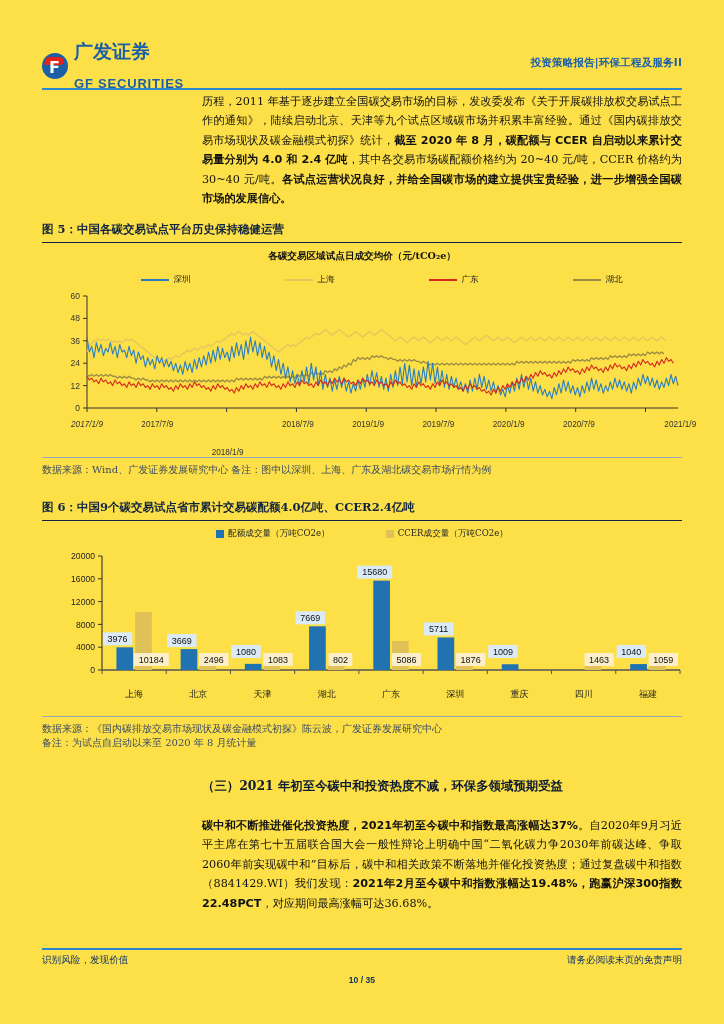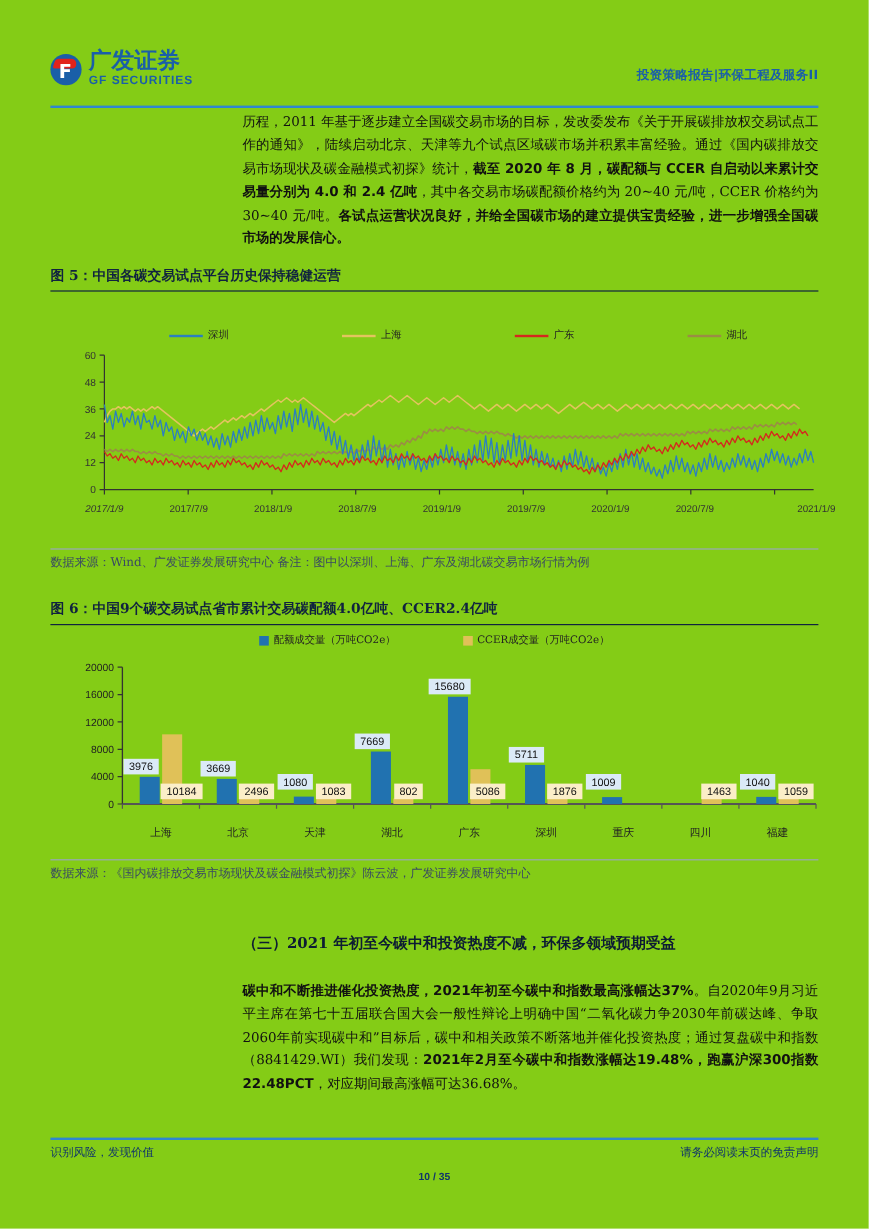--- a/index.html
+++ b/index.html
@@ -11,21 +11,21 @@
     width: 724px;
     height: 1024px;
     position: relative;
     font-family: "DejaVu Sans", "Liberation Sans", sans-serif;
     color: #1a1a1a;
     overflow: hidden;
   }
   .page {
     position: absolute;
     inset: 0;
-    background: #84cc16;
+    background: #fde047;
   }
 
   
   .header {
     position: absolute;
     top: 40px;
     left: 42px;
     right: 42px;
     height: 48px;
   }
@@ -66,25 +66,25 @@
   }
   .logo-text { line-height: 1; }
   .logo-cn {
     font-size: 19px;
     font-weight: bold;
     color: #1a5fa8;
     letter-spacing: 0px;
     font-family: "DejaVu Sans", sans-serif;
   }
   .logo-en {
-    font-size: 10px;
+    font-size: 13px;
     font-weight: bold;
     color: #1a5fa8;
     letter-spacing: 0.8px;
-    margin-top: 2px;
+    margin-top: 16px;
     font-family: "Liberation Sans", sans-serif;
   }
   .header-right {
     position: absolute;
     right: 0;
     top: 16px;
     font-size: 10.5px;
     color: #1a5fa8;
     font-weight: bold;
     letter-spacing: 0.2px;
@@ -289,20 +289,21 @@
 
   <div class="body-para p1">
     <span>历程，2011 年基于逐步建立全国碳交易市场的目标，发改委发布《关于开展碳排放权交易试点工作的通知》，陆续启动北京、天津等九个试点区域碳市场并积累丰富经验。通过《国内碳排放交易市场现状及碳金融模式初探》统计，</span><b class="em">截至 2020 年 8 月，碳配额与 CCER 自启动以来累计交易量分别为 4.0 和 2.4 亿吨</b><span>，其中各交易市场碳配额价格约为 20~40 元/吨，CCER 价格约为 30~40 元/吨。</span><b class="em">各试点运营状况良好，并给全国碳市场的建立提供宝贵经验，进一步增强全国碳市场的发展信心。</b>
   </div>
 
   <div class="fig-title" id="fig5-title">
     <span class="idx">图 5：</span><span>中国各碳交易试点平台历史保持稳健运营</span>
   </div>
 
   <div class="chart5">
+    <div class="chart5-title">各碳交易区域试点日成交均价（元/tCO₂e）</div>
     <div class="legend5" id="legend5">
         <div class="lg-item">
           <span class="lg-line" style="background: rgb(43, 127, 192);"></span>
           <span class="lg-label">深圳</span>
         </div>
         <div class="lg-item">
           <span class="lg-line" style="background: rgb(227, 196, 95);"></span>
           <span class="lg-label">上海</span>
         </div>
         <div class="lg-item">
@@ -339,21 +340,21 @@
         <line x1="533.683125" y1="116" x2="533.683125" y2="120" stroke="#333" stroke-width="1"></line>
         <line x1="603.495" y1="116" x2="603.495" y2="120" stroke="#333" stroke-width="1"></line>
         <path d="M45.00 60.00 L47.34 54.40 L49.67 50.67 L52.01 48.80 L54.34 48.80 L56.68 46.93 L59.02 48.80 L61.35 46.93 L63.69 48.80 L66.02 46.93 L68.36 48.80 L70.70 50.67 L73.03 48.80 L75.37 50.67 L77.70 48.80 L80.04 50.67 L82.38 48.80 L84.71 46.93 L87.05 48.80 L89.38 46.93 L91.72 48.80 L94.06 50.67 L96.39 52.53 L98.73 54.40 L101.06 56.27 L103.40 58.13 L105.74 60.00 L108.07 61.87 L110.41 63.73 L112.74 65.60 L115.08 67.47 L117.42 69.33 L119.75 71.20 L122.09 69.33 L124.42 67.47 L126.76 65.60 L129.09 67.47 L131.43 65.60 L133.77 63.73 L136.10 65.60 L138.44 63.73 L140.77 61.87 L143.11 60.00 L145.45 58.13 L147.78 60.00 L150.12 58.13 L152.45 56.27 L154.79 58.13 L157.13 56.27 L159.46 54.40 L161.80 56.27 L164.13 54.40 L166.47 52.53 L168.81 54.40 L171.14 52.53 L173.48 50.67 L175.81 48.80 L178.15 50.67 L180.49 48.80 L182.82 46.93 L185.16 45.07 L187.49 43.20 L189.83 41.33 L192.17 43.20 L194.50 41.33 L196.84 39.47 L199.17 41.33 L201.51 43.20 L203.85 41.33 L206.18 43.20 L208.52 41.33 L210.85 39.47 L213.19 41.33 L215.53 43.20 L217.86 45.07 L220.20 46.93 L222.53 48.80 L224.87 50.67 L227.21 52.53 L229.54 54.40 L231.88 56.27 L234.21 58.13 L236.55 60.00 L238.89 58.13 L241.22 56.27 L243.56 54.40 L245.89 52.53 L248.23 54.40 L250.57 52.53 L252.90 54.40 L255.24 52.53 L257.57 50.67 L259.91 48.80 L262.25 46.93 L264.58 45.07 L266.92 46.93 L269.25 45.07 L271.59 43.20 L273.92 41.33 L276.26 43.20 L278.60 41.33 L280.93 39.47 L283.27 37.60 L285.60 39.47 L287.94 41.33 L290.28 43.20 L292.61 41.33 L294.95 39.47 L297.28 37.60 L299.62 39.47 L301.96 41.33 L304.29 43.20 L306.63 45.07 L308.96 43.20 L311.30 41.33 L313.64 39.47 L315.97 41.33 L318.31 43.20 L320.64 45.07 L322.98 43.20 L325.32 41.33 L327.65 39.47 L329.99 41.33 L332.32 43.20 L334.66 41.33 L337.00 39.47 L339.33 37.60 L341.67 39.47 L344.00 41.33 L346.34 43.20 L348.68 45.07 L351.01 46.93 L353.35 48.80 L355.68 46.93 L358.02 45.07 L360.36 46.93 L362.69 48.80 L365.03 50.67 L367.36 48.80 L369.70 46.93 L372.04 45.07 L374.37 46.93 L376.71 48.80 L379.04 46.93 L381.38 45.07 L383.72 46.93 L386.05 48.80 L388.39 50.67 L390.72 48.80 L393.06 46.93 L395.40 45.07 L397.73 46.93 L400.07 48.80 L402.40 46.93 L404.74 45.07 L407.08 46.93 L409.41 48.80 L411.75 46.93 L414.08 45.07 L416.42 46.93 L418.75 48.80 L421.09 50.67 L423.43 52.53 L425.76 50.67 L428.10 48.80 L430.43 46.93 L432.77 45.07 L435.11 46.93 L437.44 48.80 L439.78 46.93 L442.11 45.07 L444.45 43.20 L446.79 45.07 L449.12 46.93 L451.46 48.80 L453.79 46.93 L456.13 45.07 L458.47 46.93 L460.80 48.80 L463.14 46.93 L465.47 45.07 L467.81 46.93 L470.15 48.80 L472.48 50.67 L474.82 48.80 L477.15 46.93 L479.49 45.07 L481.83 46.93 L484.16 48.80 L486.50 46.93 L488.83 45.07 L491.17 46.93 L493.51 48.80 L495.84 46.93 L498.18 45.07 L500.51 46.93 L502.85 48.80 L505.19 46.93 L507.52 45.07 L509.86 46.93 L512.19 48.80 L514.53 46.93 L516.87 45.07 L519.20 46.93 L521.54 48.80 L523.87 46.93 L526.21 45.07 L528.55 46.93 L530.88 48.80 L533.22 46.93 L535.55 45.07 L537.89 46.93 L540.23 48.80 L542.56 46.93 L544.90 45.07 L547.23 46.93 L549.57 48.80 L551.91 46.93 L554.24 45.07 L556.58 46.93 L558.91 48.80 L561.25 46.93 L563.58 45.07 L565.92 46.93 L568.26 48.80 L570.59 46.93 L572.93 45.07 L575.26 46.93 L577.60 48.80 L579.94 46.93 L582.27 45.07 L584.61 46.93 L586.94 48.80 L589.28 46.93 L591.62 45.07 L593.95 46.93 L596.29 48.80 L598.62 46.93 L600.96 45.07 L603.30 46.93 L605.63 48.80 L607.97 46.93 L610.30 45.07 L612.64 46.93 L614.98 48.80 L617.31 46.93 L619.65 45.07 L621.98 46.93 L624.32 48.80 " fill="none" stroke="#e3c45f" stroke-width="1.3" stroke-linejoin="round"></path>
         <path d="M45.00 82.40 L47.34 84.27 L49.67 82.40 L52.01 84.27 L54.34 82.40 L56.68 84.27 L59.02 82.40 L61.35 84.27 L63.69 82.40 L66.02 84.27 L68.36 82.40 L70.70 84.27 L73.03 84.27 L75.37 86.13 L77.70 84.27 L80.04 86.13 L82.38 84.27 L84.71 86.13 L87.05 84.27 L89.38 86.13 L91.72 86.13 L94.06 88.00 L96.39 86.13 L98.73 88.00 L101.06 86.13 L103.40 88.00 L105.74 88.00 L108.07 89.87 L110.41 88.00 L112.74 89.87 L115.08 88.00 L117.42 89.87 L119.75 88.00 L122.09 89.87 L124.42 88.00 L126.76 89.87 L129.09 88.00 L131.43 89.87 L133.77 88.00 L136.10 89.87 L138.44 88.00 L140.77 89.87 L143.11 88.00 L145.45 89.87 L147.78 88.00 L150.12 89.87 L152.45 88.00 L154.79 89.87 L157.13 88.00 L159.46 89.87 L161.80 88.00 L164.13 89.87 L166.47 88.00 L168.81 89.87 L171.14 88.00 L173.48 89.87 L175.81 88.00 L178.15 89.87 L180.49 88.00 L182.82 89.87 L185.16 88.00 L187.49 89.87 L189.83 88.00 L192.17 89.87 L194.50 86.13 L196.84 88.00 L199.17 86.13 L201.51 88.00 L203.85 86.13 L206.18 88.00 L208.52 86.13 L210.85 88.00 L213.19 86.13 L215.53 88.00 L217.86 86.13 L220.20 88.00 L222.53 84.27 L224.87 86.13 L227.21 84.27 L229.54 86.13 L231.88 84.27 L234.21 86.13 L236.55 84.27 L238.89 86.13 L241.22 84.27 L243.56 86.13 L245.89 84.27 L248.23 86.13 L250.57 84.27 L252.90 86.13 L255.24 82.40 L257.57 84.27 L259.91 82.40 L262.25 84.27 L264.58 82.40 L266.92 84.27 L269.25 80.53 L271.59 82.40 L273.92 80.53 L276.26 82.40 L278.60 80.53 L280.93 82.40 L283.27 78.67 L285.60 80.53 L287.94 78.67 L290.28 80.53 L292.61 76.80 L294.95 78.67 L297.28 74.93 L299.62 76.80 L301.96 73.07 L304.29 74.93 L306.63 71.20 L308.96 73.07 L311.30 67.47 L313.64 69.33 L315.97 65.60 L318.31 67.47 L320.64 65.60 L322.98 67.47 L325.32 65.60 L327.65 67.47 L329.99 63.73 L332.32 65.60 L334.66 63.73 L337.00 65.60 L339.33 63.73 L341.67 65.60 L344.00 65.60 L346.34 67.47 L348.68 65.60 L351.01 67.47 L353.35 67.47 L355.68 69.33 L358.02 67.47 L360.36 69.33 L362.69 67.47 L365.03 69.33 L367.36 67.47 L369.70 69.33 L372.04 67.47 L374.37 69.33 L376.71 69.33 L379.04 71.20 L381.38 69.33 L383.72 71.20 L386.05 71.20 L388.39 73.07 L390.72 71.20 L393.06 73.07 L395.40 71.20 L397.73 73.07 L400.07 71.20 L402.40 73.07 L404.74 71.20 L407.08 73.07 L409.41 71.20 L411.75 73.07 L414.08 71.20 L416.42 73.07 L418.75 71.20 L421.09 73.07 L423.43 71.20 L425.76 73.07 L428.10 71.20 L430.43 73.07 L432.77 71.20 L435.11 73.07 L437.44 71.20 L439.78 73.07 L442.11 71.20 L444.45 73.07 L446.79 71.20 L449.12 73.07 L451.46 71.20 L453.79 73.07 L456.13 71.20 L458.47 73.07 L460.80 71.20 L463.14 73.07 L465.47 71.20 L467.81 73.07 L470.15 71.20 L472.48 73.07 L474.82 69.33 L477.15 71.20 L479.49 69.33 L481.83 71.20 L484.16 69.33 L486.50 71.20 L488.83 69.33 L491.17 71.20 L493.51 69.33 L495.84 71.20 L498.18 69.33 L500.51 71.20 L502.85 69.33 L505.19 71.20 L507.52 69.33 L509.86 71.20 L512.19 69.33 L514.53 71.20 L516.87 69.33 L519.20 71.20 L521.54 69.33 L523.87 71.20 L526.21 69.33 L528.55 71.20 L530.88 67.47 L533.22 69.33 L535.55 67.47 L537.89 69.33 L540.23 67.47 L542.56 69.33 L544.90 67.47 L547.23 69.33 L549.57 65.60 L551.91 67.47 L554.24 65.60 L556.58 67.47 L558.91 65.60 L561.25 67.47 L563.58 65.60 L565.92 67.47 L568.26 63.73 L570.59 65.60 L572.93 63.73 L575.26 65.60 L577.60 63.73 L579.94 65.60 L582.27 63.73 L584.61 65.60 L586.94 61.87 L589.28 63.73 L591.62 61.87 L593.95 63.73 L596.29 61.87 L598.62 63.73 L600.96 61.87 L603.30 63.73 L605.63 60.00 L607.97 61.87 L610.30 60.00 L612.64 61.87 L614.98 60.00 L617.31 61.87 L619.65 60.00 L621.98 61.87 " fill="none" stroke="#9b8c45" stroke-width="1.3" stroke-linejoin="round"></path>
         <path d="M45.00 45.07 L47.34 60.00 L49.67 54.40 L52.01 65.60 L54.34 50.67 L56.68 60.00 L59.02 52.53 L61.35 63.73 L63.69 56.27 L66.02 60.00 L68.36 50.67 L70.70 61.87 L73.03 54.40 L75.37 65.60 L77.70 52.53 L80.04 60.00 L82.38 58.13 L84.71 65.60 L87.05 54.40 L89.38 63.73 L91.72 58.13 L94.06 71.20 L96.39 60.00 L98.73 67.47 L101.06 63.73 L103.40 74.93 L105.74 65.60 L108.07 73.07 L110.41 67.47 L112.74 76.80 L115.08 63.73 L117.42 71.20 L119.75 65.60 L122.09 74.93 L124.42 67.47 L126.76 74.93 L129.09 69.33 L131.43 78.67 L133.77 71.20 L136.10 80.53 L138.44 73.07 L140.77 82.40 L143.11 69.33 L145.45 78.67 L147.78 71.20 L150.12 80.53 L152.45 67.47 L154.79 76.80 L157.13 65.60 L159.46 74.93 L161.80 63.73 L164.13 73.07 L166.47 60.00 L168.81 71.20 L171.14 58.13 L173.48 69.33 L175.81 54.40 L178.15 67.47 L180.49 56.27 L182.82 65.60 L185.16 60.00 L187.49 69.33 L189.83 54.40 L192.17 65.60 L194.50 50.67 L196.84 63.73 L199.17 52.53 L201.51 67.47 L203.85 48.80 L206.18 61.87 L208.52 45.07 L210.85 60.00 L213.19 48.80 L215.53 63.73 L217.86 50.67 L220.20 65.60 L222.53 54.40 L224.87 67.47 L227.21 60.00 L229.54 74.93 L231.88 63.73 L234.21 78.67 L236.55 67.47 L238.89 82.40 L241.22 71.20 L243.56 86.13 L245.89 74.93 L248.23 89.87 L250.57 78.67 L252.90 91.73 L255.24 82.40 L257.57 93.60 L259.91 78.67 L262.25 89.87 L264.58 74.93 L266.92 91.73 L269.25 71.20 L271.59 88.00 L273.92 74.93 L276.26 93.60 L278.60 78.67 L280.93 97.33 L283.27 82.40 L285.60 95.47 L287.94 86.13 L290.28 99.20 L292.61 88.00 L294.95 97.33 L297.28 84.27 L299.62 95.47 L301.96 86.13 L304.29 99.20 L306.63 89.87 L308.96 101.07 L311.30 91.73 L313.64 99.20 L315.97 88.00 L318.31 97.33 L320.64 86.13 L322.98 95.47 L325.32 82.40 L327.65 93.60 L329.99 78.67 L332.32 91.73 L334.66 80.53 L337.00 95.47 L339.33 84.27 L341.67 97.33 L344.00 86.13 L346.34 99.20 L348.68 82.40 L351.01 95.47 L353.35 78.67 L355.68 93.60 L358.02 74.93 L360.36 91.73 L362.69 71.20 L365.03 89.87 L367.36 73.07 L369.70 93.60 L372.04 76.80 L374.37 95.47 L376.71 78.67 L379.04 91.73 L381.38 74.93 L383.72 89.87 L386.05 69.33 L388.39 88.00 L390.72 71.20 L393.06 91.73 L395.40 74.93 L397.73 93.60 L400.07 78.67 L402.40 95.47 L404.74 82.40 L407.08 97.33 L409.41 84.27 L411.75 95.47 L414.08 86.13 L416.42 97.33 L418.75 89.87 L421.09 99.20 L423.43 91.73 L425.76 101.07 L428.10 88.00 L430.43 99.20 L432.77 86.13 L435.11 97.33 L437.44 82.40 L439.78 95.47 L442.11 84.27 L444.45 97.33 L446.79 88.00 L449.12 99.20 L451.46 89.87 L453.79 101.07 L456.13 93.60 L458.47 102.93 L460.80 97.33 L463.14 104.80 L465.47 93.60 L467.81 101.07 L470.15 89.87 L472.48 99.20 L474.82 86.13 L477.15 97.33 L479.49 82.40 L481.83 95.47 L484.16 84.27 L486.50 97.33 L488.83 86.13 L491.17 99.20 L493.51 89.87 L495.84 101.07 L498.18 93.60 L500.51 102.93 L502.85 97.33 L505.19 104.80 L507.52 99.20 L509.86 106.67 L512.19 95.47 L514.53 102.93 L516.87 91.73 L519.20 101.07 L521.54 88.00 L523.87 99.20 L526.21 89.87 L528.55 101.07 L530.88 93.60 L533.22 102.93 L535.55 95.47 L537.89 104.80 L540.23 93.60 L542.56 101.07 L544.90 89.87 L547.23 99.20 L549.57 86.13 L551.91 97.33 L554.24 88.00 L556.58 99.20 L558.91 91.73 L561.25 101.07 L563.58 93.60 L565.92 99.20 L568.26 89.87 L570.59 97.33 L572.93 86.13 L575.26 95.47 L577.60 88.00 L579.94 97.33 L582.27 89.87 L584.61 99.20 L586.94 91.73 L589.28 101.07 L591.62 89.87 L593.95 97.33 L596.29 86.13 L598.62 93.60 L600.96 82.40 L603.30 91.73 L605.63 84.27 L607.97 93.60 L610.30 86.13 L612.64 95.47 L614.98 88.00 L617.31 97.33 L619.65 89.87 L621.98 95.47 L624.32 86.13 L626.66 93.60 L628.99 82.40 L631.33 91.73 L633.66 84.27 L636.00 93.60 " fill="none" stroke="#2b7fc0" stroke-width="1.1" stroke-linejoin="round"></path>
         <path d="M45.00 84.27 L47.34 88.00 L49.67 86.13 L52.01 89.87 L54.34 88.00 L56.68 91.73 L59.02 86.13 L61.35 89.87 L63.69 88.00 L66.02 91.73 L68.36 89.87 L70.70 93.60 L73.03 88.00 L75.37 91.73 L77.70 89.87 L80.04 93.60 L82.38 91.73 L84.71 95.47 L87.05 89.87 L89.38 93.60 L91.72 91.73 L94.06 95.47 L96.39 89.87 L98.73 93.60 L101.06 91.73 L103.40 95.47 L105.74 93.60 L108.07 97.33 L110.41 91.73 L112.74 95.47 L115.08 93.60 L117.42 97.33 L119.75 91.73 L122.09 95.47 L124.42 93.60 L126.76 97.33 L129.09 95.47 L131.43 99.20 L133.77 93.60 L136.10 97.33 L138.44 91.73 L140.77 95.47 L143.11 93.60 L145.45 97.33 L147.78 91.73 L150.12 95.47 L152.45 89.87 L154.79 93.60 L157.13 91.73 L159.46 95.47 L161.80 93.60 L164.13 97.33 L166.47 95.47 L168.81 99.20 L171.14 93.60 L173.48 97.33 L175.81 91.73 L178.15 95.47 L180.49 93.60 L182.82 97.33 L185.16 95.47 L187.49 99.20 L189.83 97.33 L192.17 101.07 L194.50 95.47 L196.84 99.20 L199.17 93.60 L201.51 97.33 L203.85 91.73 L206.18 95.47 L208.52 93.60 L210.85 97.33 L213.19 91.73 L215.53 95.47 L217.86 89.87 L220.20 93.60 L222.53 91.73 L224.87 95.47 L227.21 89.87 L229.54 93.60 L231.88 91.73 L234.21 95.47 L236.55 93.60 L238.89 97.33 L241.22 91.73 L243.56 95.47 L245.89 89.87 L248.23 93.60 L250.57 91.73 L252.90 95.47 L255.24 89.87 L257.57 93.60 L259.91 88.00 L262.25 91.73 L264.58 89.87 L266.92 93.60 L269.25 91.73 L271.59 95.47 L273.92 89.87 L276.26 93.60 L278.60 88.00 L280.93 91.73 L283.27 89.87 L285.60 93.60 L287.94 88.00 L290.28 91.73 L292.61 86.13 L294.95 89.87 L297.28 88.00 L299.62 91.73 L301.96 86.13 L304.29 89.87 L306.63 88.00 L308.96 91.73 L311.30 89.87 L313.64 93.60 L315.97 88.00 L318.31 91.73 L320.64 86.13 L322.98 89.87 L325.32 88.00 L327.65 91.73 L329.99 89.87 L332.32 93.60 L334.66 88.00 L337.00 91.73 L339.33 89.87 L341.67 93.60 L344.00 91.73 L346.34 95.47 L348.68 89.87 L351.01 93.60 L353.35 88.00 L355.68 91.73 L358.02 89.87 L360.36 93.60 L362.69 91.73 L365.03 95.47 L367.36 93.60 L369.70 97.33 L372.04 91.73 L374.37 95.47 L376.71 89.87 L379.04 93.60 L381.38 91.73 L383.72 95.47 L386.05 93.60 L388.39 97.33 L390.72 91.73 L393.06 95.47 L395.40 89.87 L397.73 93.60 L400.07 88.00 L402.40 91.73 L404.74 89.87 L407.08 93.60 L409.41 91.73 L411.75 95.47 L414.08 93.60 L416.42 97.33 L418.75 95.47 L421.09 99.20 L423.43 93.60 L425.76 97.33 L428.10 91.73 L430.43 95.47 L432.77 93.60 L435.11 97.33 L437.44 95.47 L439.78 99.20 L442.11 97.33 L444.45 101.07 L446.79 99.20 L449.12 102.93 L451.46 97.33 L453.79 101.07 L456.13 95.47 L458.47 99.20 L460.80 93.60 L463.14 97.33 L465.47 91.73 L467.81 95.47 L470.15 89.87 L472.48 93.60 L474.82 88.00 L477.15 91.73 L479.49 86.13 L481.83 89.87 L484.16 84.27 L486.50 88.00 L488.83 82.40 L491.17 86.13 L493.51 80.53 L495.84 84.27 L498.18 78.67 L500.51 82.40 L502.85 80.53 L505.19 84.27 L507.52 82.40 L509.86 86.13 L512.19 80.53 L514.53 84.27 L516.87 78.67 L519.20 82.40 L521.54 76.80 L523.87 80.53 L526.21 74.93 L528.55 78.67 L530.88 76.80 L533.22 80.53 L535.55 78.67 L537.89 82.40 L540.23 76.80 L542.56 80.53 L544.90 74.93 L547.23 78.67 L549.57 73.07 L551.91 76.80 L554.24 74.93 L556.58 78.67 L558.91 76.80 L561.25 80.53 L563.58 74.93 L565.92 78.67 L568.26 73.07 L570.59 76.80 L572.93 71.20 L575.26 74.93 L577.60 73.07 L579.94 76.80 L582.27 74.93 L584.61 78.67 L586.94 73.07 L589.28 76.80 L591.62 71.20 L593.95 74.93 L596.29 69.33 L598.62 73.07 L600.96 67.47 L603.30 71.20 L605.63 69.33 L607.97 73.07 L610.30 71.20 L612.64 74.93 L614.98 69.33 L617.31 73.07 L619.65 67.47 L621.98 71.20 L624.32 65.60 L626.66 69.33 L628.99 67.47 L631.33 71.20 " fill="none" stroke="#d5281e" stroke-width="1.1" stroke-linejoin="round"></path>
       </svg>
     <div class="xlabels5" id="xlabels5">
         <span style="left: 0%; font-style: italic;">2017/1/9</span>
         <span style="left: 11.8125%;">2017/7/9</span>
-        <span style="left: 23.625%;">2018/1/9</span>
+        <span style="left: 23.625%; margin-top: 28px;">2018/1/9</span>
         <span style="left: 35.4375%; text-align: right;">2018/7/9</span>
         <span style="left: 47.25%;">2019/1/9</span>
         <span style="left: 59.0625%; text-align: right;">2019/7/9</span>
         <span style="left: 70.875%;">2020/1/9</span>
         <span style="left: 82.6875%;">2020/7/9</span>
         <span style="left: 94.5%; margin-left: 31px;">2021/1/9</span>
       </div>
   </div>
 
   <div class="fig-note" id="fig5-note">数据来源：Wind、广发证券发展研究中心 备注：图中以深圳、上海、广东及湖北碳交易市场行情为例</div>
@@ -455,20 +456,21 @@
         <span style="left: 50%;">广东</span>
         <span style="left: 61.1111%;">深圳</span>
         <span style="left: 72.2222%;">重庆</span>
         <span style="left: 83.3333%;">四川</span>
         <span style="left: 94.4444%;">福建</span>
       </div>
   </div>
 
   <div class="fig-note" id="fig6-note">
     <div>数据来源：《国内碳排放交易市场现状及碳金融模式初探》陈云波，广发证券发展研究中心</div>
+    <div>备注：为试点自启动以来至 2020 年 8 月统计量</div>
   </div>
 
   <div class="sec-head">（三）2021 年初至今碳中和投资热度不减，环保多领域预期受益</div>
 
   <div class="body-para p2">
     <b class="em">碳中和不断推进催化投资热度，2021年初至今碳中和指数最高涨幅达37%</b><span>。自2020年9月习近平主席在第七十五届联合国大会一般性辩论上明确中国“二氧化碳力争2030年前碳达峰、争取2060年前实现碳中和”目标后，碳中和相关政策不断落地并催化投资热度；通过复盘碳中和指数（8841429.WI）我们发现：</span><b class="em">2021年2月至今碳中和指数涨幅达19.48%，跑赢沪深300指数22.48PCT</b><span>，对应期间最高涨幅可达36.68%。</span>
   </div>
 
   <div class="footer-rule"></div>
   <div class="footer-left">识别风险，发现价值</div>

